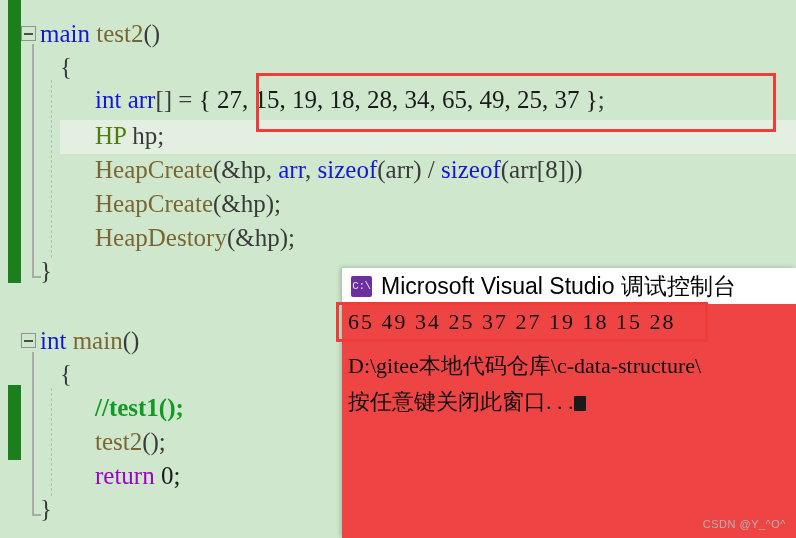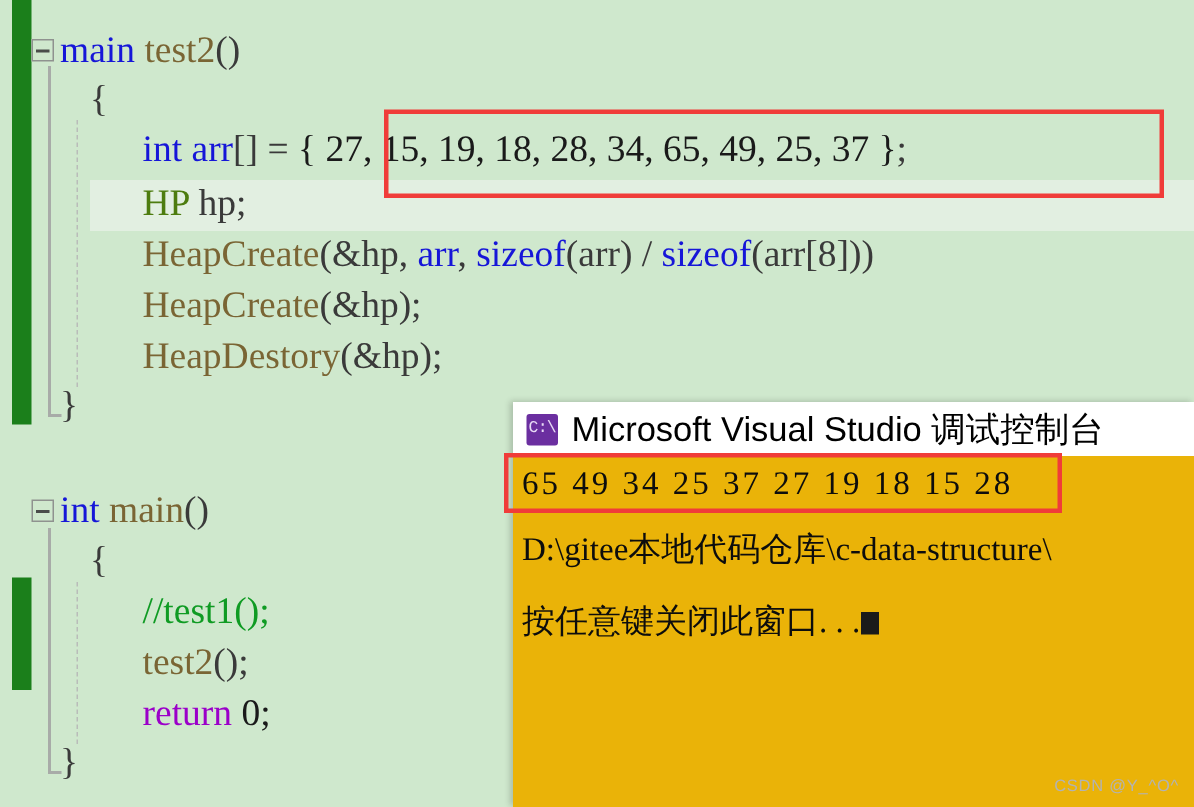--- a/index.html
+++ b/index.html
@@ -89,21 +89,21 @@
     color: #6b5a2b;
   }
   .code-line > span { white-space: pre; }
 
   .kw       { color: #1616d8; }
   .kw-ctl   { color: #9b00c9; }
   .typ      { color: #4d7c0f; }
   .fn       { color: #7a6534; margin-top: 20px; }
   .pl       { color: #3a3a3a; }
   .num      { color: #1a1a1a; margin-top: 31px; }
-  .cmt      { color: #0f9b23; }
+  .cmt      { color: #0f9b23; font-weight: bold; }
 
   
   .line-highlight {
     position: absolute;
     left: 60px;
     top: 120px;
     width: 736px;
     height: 34px;
     background: #e2efe1;
   }
@@ -155,34 +155,34 @@
   #console-title-text {
     font-family: "Liberation Sans", sans-serif;
     font-size: 23px;
     color: #000000;
     white-space: nowrap;
   }
   #console-body {
     position: absolute;
     left: 0; top: 36px;
     width: 454px; height: 234px;
-    background: #eab308;
+    background: #ef4444;
     font-family: "Liberation Serif", serif;
     font-size: 22px;
     color: #0d0d0d;
   }
   .console-line {
     position: absolute;
     left: 6px;
     white-space: pre;
     line-height: 28px;
   }
   #console-out-nums { top: 4px;  letter-spacing: 2px; }
   #console-path     { top: 48px; }
-  #console-prompt   { top: 96px; }
+  #console-prompt   { top: 84px; }
   .cursor-block {
     display: inline-block;
     width: 12px;
     height: 15px;
     background: #1a1a1a;
     vertical-align: -2px;
   }
 
   
   #watermark {

